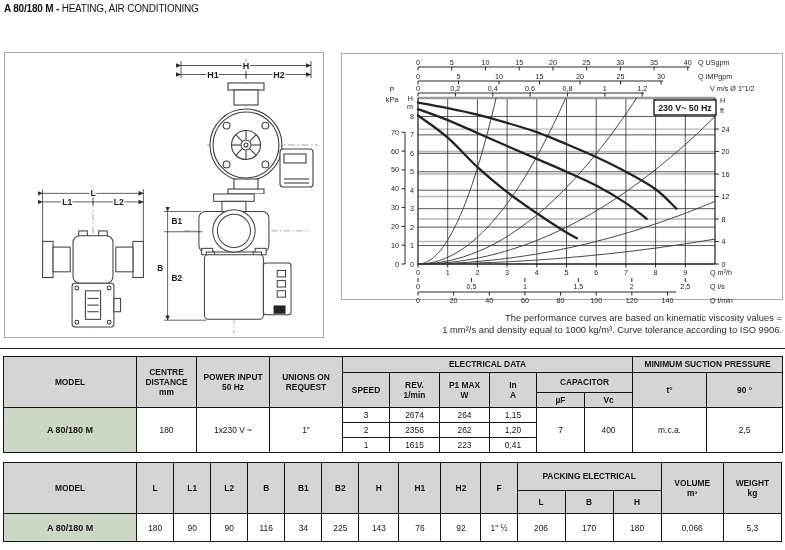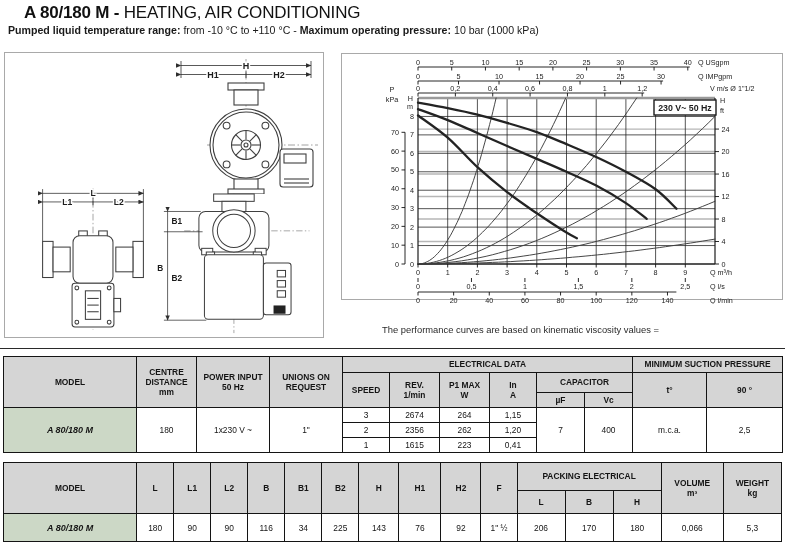--- a/index.html
+++ b/index.html
@@ -1,51 +1,50 @@
 <!DOCTYPE html>
 <html><head>
 <meta charset="utf-8">
 <style>
   html,body{margin:0;padding:0;background:#fff;}
   #page{position:relative;width:785px;height:550px;background:#fff;overflow:hidden;
         font-family:"Liberation Sans","DejaVu Sans",sans-serif;color:#111;}
   .abs{position:absolute;}
-  #title{left:24px;top:3px;font-size:17px;letter-spacing:-0.2px;}
+  #title{left:4px;top:3px;font-size:10px;letter-spacing:-0.2px;}
   #title b{font-weight:bold;}
   #subtitle{left:8px;top:24px;font-size:10.6px;color:#1a1a1a;}
   #subtitle .b{font-weight:bold;}
   .panel{border:1px solid #a9a9a9;background:#fff;}
   #left-panel{left:4px;top:52px;width:318px;height:284px;}
   #right-panel{left:341px;top:53px;width:440px;height:245px;}
-  #note{right:3px;top:324px;width:400px;font-size:9.4px;line-height:1.3;color:#2b2b2b;}
+  #note{right:3px;top:312px;width:400px;text-align:right;font-size:9.4px;line-height:1.3;color:#2b2b2b;}
   #sep{left:0;top:348px;width:785px;border-top:1.6px solid #2a2a2a;}
   table.t{border-collapse:collapse;table-layout:fixed;position:absolute;left:3px;width:779px;
           font-size:8.4px;color:#141414;}
   table.t th,table.t td{border:1px solid #141414;text-align:center;vertical-align:middle;padding:1px 2px;}
   table.t th{background:#d5d5d5;font-weight:bold;white-space:pre-line;line-height:1.2;}
   table.t{border:1.5px solid #141414;}
-  td.model{background:#ccd8c6;text-align:left;font-weight:bold;padding-left:6px;font-size:9px;font-style:italic;}
+  td.model{background:#ccd8c6;text-align:left;font-weight:bold;padding-left:6px;font-size:9px;}
   td.sp{border-top:0;border-bottom:0;}
   #table1{top:356px;} #table2{top:462px;}
   svg text{font-family:"Liberation Sans","DejaVu Sans",sans-serif;}
   .dimlbl{font-size:9px;font-weight:bold;fill:#1c1c1c;stroke:#fff;stroke-width:3px;
           paint-order:stroke fill;text-anchor:middle;}
   .ln{stroke:#3f3f3f;stroke-width:1.1;fill:none;}
   .lnw{stroke:#3f3f3f;stroke-width:1.1;fill:#fff;}
   .cl{stroke:#8a8a8a;stroke-width:0.8;stroke-dasharray:7 2.5 1.5 2.5;fill:none;}
   .dim{stroke:#2e2e2e;stroke-width:0.8;fill:none;}
 </style>
 </head>
 <body>
 
 <div id="page">
 
   <div class="abs" id="title"><b>A 80/180 M - </b><span>HEATING, AIR CONDITIONING</span></div>
 
-  <div class="abs" id="subtitle"><span class="b">Pumped liquid temperature range: </span><span>from -10 °C to +110 °C - </span><span class="b">Maximum operating pressure: </span><span>10 bar (1000 kPa)</span></div>
 
   <div class="abs panel" id="left-panel">
 
     <svg class="abs" style="left:166px;top:5px;" width="150" height="136" viewBox="0 0 150 136">
       <defs>
           <marker id="aF" markerWidth="8" markerHeight="6" refX="6.5" refY="3" orient="auto">
         <path d="M0 0L7 3L0 6z" fill="#2e2e2e"></path>
           </marker>
         </defs>
       <line class="cl" x1="75" y1="1" x2="75" y2="135"></line>
@@ -352,20 +351,21 @@
           <line x1="339" y1="75.0752" x2="343" y2="75.0752" stroke="#111" stroke-width="0.9"></line>
           <text x="345.5" y="77.5752" text-anchor="start" font-size="7.2" fill="#1c1c1c">24</text>
           <text x="344" y="49" text-anchor="start" font-size="7.2" fill="#1c1c1c">H</text>
           <text x="344" y="59" text-anchor="start" font-size="7.2" fill="#1c1c1c">ft</text>
         </g>
       </svg>
   </div>
 
   <div class="abs" id="note">
     <div>The performance curves are based on kinematic viscosity values =</div>
+    <div>1 mm²/s and density equal to 1000 kg/m³. Curve tolerance according to ISO 9906.</div>
   </div>
 
   <div class="abs" id="sep"></div>
 
   <table class="t" id="table1">
     <colgroup>
         <col style="width:133px">
         <col style="width:60px">
         <col style="width:73px">
         <col style="width:73px">

